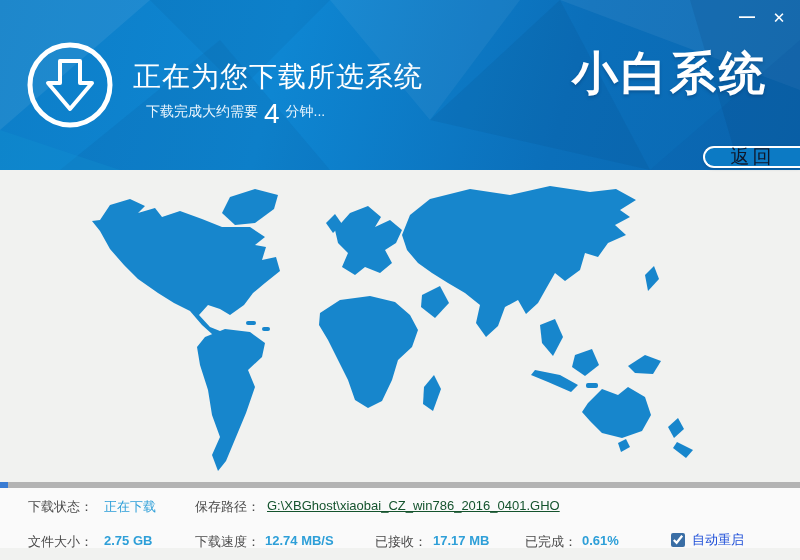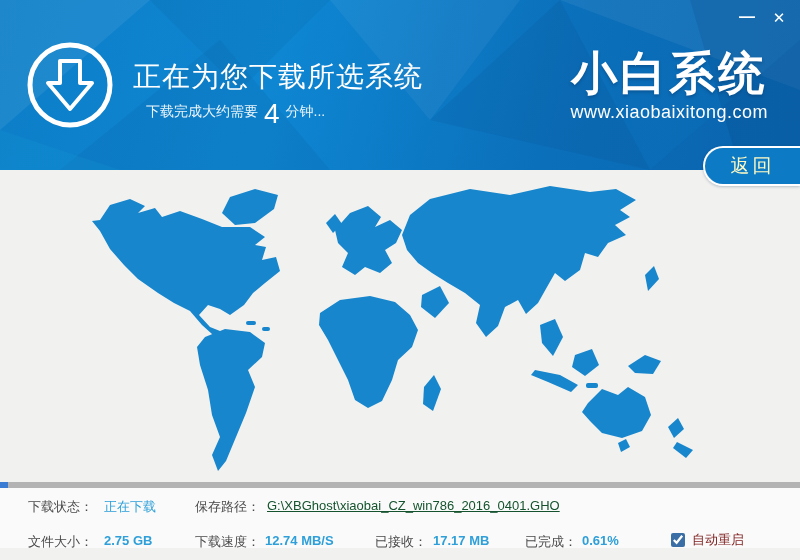--- a/index.html
+++ b/index.html
@@ -18,23 +18,23 @@
 
   .dl-badge{position:absolute;left:26px;top:41px;width:88px;height:88px;}
   .hd-title{position:absolute;left:133px;top:58px;font-size:28px;color:#ffffff;font-weight:500;letter-spacing:1px;white-space:nowrap;}
   .hd-sub{position:absolute;left:146px;top:103px;color:#eaf5fd;font-size:14px;white-space:nowrap;display:flex;align-items:flex-start;}
   .hd-sub .min-num{font-size:28px;line-height:22px;margin:0 6px;color:#ffffff;}
 
   .brand{position:absolute;right:32px;top:48px;text-align:center;color:#ffffff;}
   .brand-name{font-size:46px;font-weight:bold;letter-spacing:3px;line-height:50px;text-shadow:0 2px 3px rgba(8,60,110,.45);white-space:nowrap;}
   .brand-url{font-size:18px;margin-top:4px;letter-spacing:.5px;white-space:nowrap;}
 
-  .back-btn{position:absolute;right:0;top:146px;width:97px;height:40px;box-sizing:border-box;
+  .back-btn{position:absolute;right:0;top:146px;width:97px;height:22px;box-sizing:border-box;
     background:#0c7ac4;border:2px solid #ffffff;border-right:none;border-radius:21px 0 0 21px;
-    color:#fef9c3;font-size:19px;letter-spacing:3px;display:flex;align-items:center;justify-content:center;
+    color:#0f172a;font-size:19px;letter-spacing:3px;display:flex;align-items:center;justify-content:center;
     cursor:pointer;z-index:5;box-shadow:0 1px 3px rgba(0,40,80,.25);}
 
   
   .map-area{position:absolute;left:0;top:170px;width:800px;height:312px;background:#f1f2f0;}
   .map-svg{position:absolute;left:50px;top:5px;}
 
   
   .progress-track{position:absolute;left:0;top:482px;width:800px;height:6px;background:#b3b3b3;}
   .progress-fill{position:absolute;left:0;top:0;height:6px;background:#3a7cd3;}
 
@@ -42,21 +42,21 @@
   .status-panel{position:absolute;left:0;top:488px;width:800px;height:60px;background:#fafafa;}
   .st{position:absolute;font-size:13px;white-space:nowrap;}
   .lbl{color:#4a4a4a;}
   .val{color:#2e9fd8;font-weight:bold;}
   .val-plain{color:#2e9fd8;}
   .row1{top:10px;}
   .row2{top:45px;}
   a.path-link{color:#14532d;text-decoration:underline;font-size:13px;}
   .chk-wrap{position:absolute;top:43px;left:671px;display:flex;align-items:center;cursor:pointer;}
   .chk-wrap input{width:14px;height:14px;margin:0 7px 0 0;accent-color:#3a6ea5;cursor:pointer;}
-  .chk-label{font-size:13px;color:#7f1d1d;}
+  .chk-label{font-size:13px;color:#1d4ed8;}
 </style>
 </head>
 <body>
 
 <div class="app">
 
   <div class="header">
     <svg class="facets" width="800" height="170">
       <polygon points="0,0 150,0 0,130" fill="rgba(255,255,255,0.07)"></polygon>
       <polygon points="60,170 220,40 330,170" fill="rgba(10,70,130,0.10)"></polygon>
@@ -80,21 +80,20 @@
     <div class="hd-title">正在为您下载所选系统</div>
 
     <div class="hd-sub">
       <span>下载完成大约需要</span>
       <span class="min-num">4</span>
       <span>分钟...</span>
     </div>
 
     <div class="brand">
       <div class="brand-name">小白系统</div>
-      <div class="brand-url">www.xiaobaixitong.com</div>
     </div>
   </div>
 
   <div class="back-btn">返回</div>
 
   <div class="map-area">
     <svg class="map-svg" width="700" height="305" viewBox="0 0 700 305">
       <g fill="#1786cc">
 
         <polygon points="172,38 180,22 205,14 228,20 224,34 205,48 185,50"></polygon>

